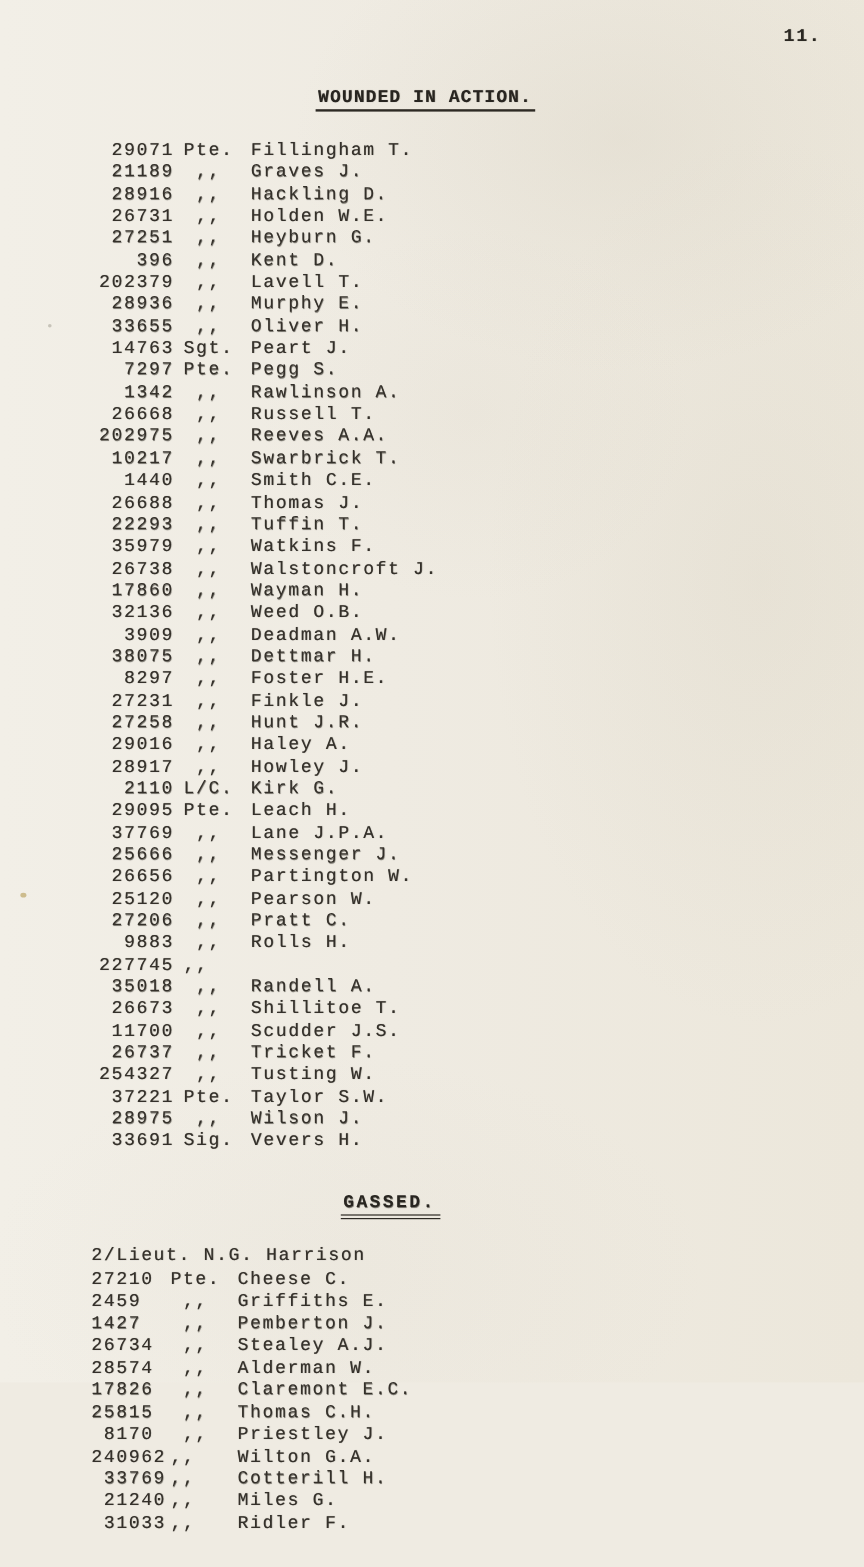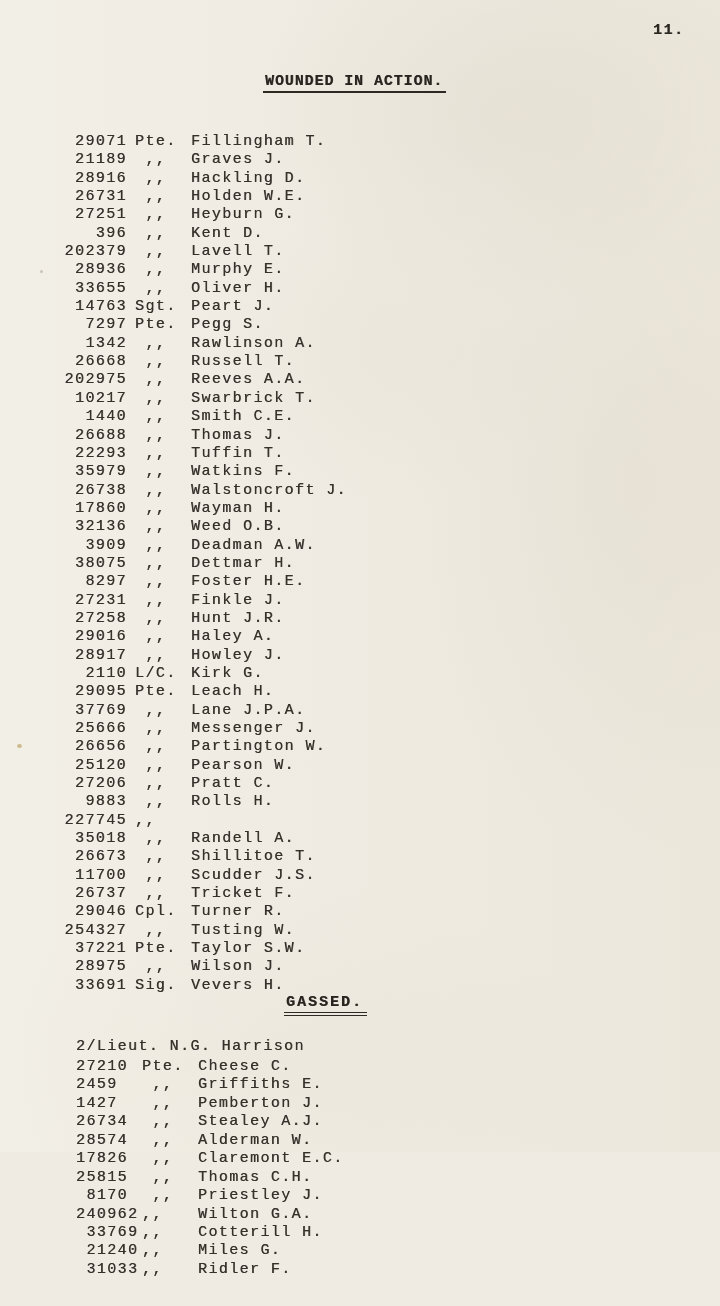--- a/index.html
+++ b/index.html
@@ -66,21 +66,21 @@
     left: 284px; top: 994px;
     letter-spacing: 2px;
     border-bottom: 4px double #2d2a24;
     padding: 0 4px 1px 2px;
   }
   .rows {
     position: absolute;
     font-size: 15px;
     letter-spacing: 1.4px;
   }
-  .rows-wounded { left: 50px; top: 117px; margin-top: 16px; }
+  .rows-wounded { left: 68px; top: 117px; }
   .rows-gassed  { left: 76px; top: 1058px; }
   .row {
     display: flex;
     height: 18.35px;
     line-height: 18.35px;
     white-space: pre;
   }
   .rows-gassed .row { height: 18.45px; line-height: 18.45px; }
   .c-num  { display: inline-block; white-space: pre; }
   .rows-wounded .c-num { width: 77px; text-align: right; }
@@ -142,21 +142,20 @@
       <div class="row"><span class="c-num">25666</span><span class="c-rank"> ,,</span><span class="c-name">Messenger J.</span></div>
       <div class="row"><span class="c-num">26656</span><span class="c-rank"> ,,</span><span class="c-name">Partington W.</span></div>
       <div class="row"><span class="c-num">25120</span><span class="c-rank"> ,,</span><span class="c-name">Pearson W.</span></div>
       <div class="row"><span class="c-num">27206</span><span class="c-rank"> ,,</span><span class="c-name">Pratt C.</span></div>
       <div class="row"><span class="c-num">9883</span><span class="c-rank"> ,,</span><span class="c-name">Rolls H.</span></div>
       <div class="row"><span class="c-num">227745</span><span class="c-rank">,,</span><span class="c-name"></span></div>
       <div class="row"><span class="c-num">35018</span><span class="c-rank"> ,,</span><span class="c-name">Randell A.</span></div>
       <div class="row"><span class="c-num">26673</span><span class="c-rank"> ,,</span><span class="c-name">Shillitoe T.</span></div>
       <div class="row"><span class="c-num">11700</span><span class="c-rank"> ,,</span><span class="c-name">Scudder J.S.</span></div>
       <div class="row"><span class="c-num">26737</span><span class="c-rank"> ,,</span><span class="c-name">Tricket F.</span></div>
-      <div class="row"><span class="c-num">29046</span><span class="c-rank">Cpl.</span><span class="c-name">Turner R.</span></div>
       <div class="row"><span class="c-num">254327</span><span class="c-rank"> ,,</span><span class="c-name">Tusting W.</span></div>
       <div class="row"><span class="c-num">37221</span><span class="c-rank">Pte.</span><span class="c-name">Taylor S.W.</span></div>
       <div class="row"><span class="c-num">28975</span><span class="c-rank"> ,,</span><span class="c-name">Wilson J.</span></div>
       <div class="row"><span class="c-num">33691</span><span class="c-rank">Sig.</span><span class="c-name">Vevers H.</span></div>
     </div>
 
   <div class="heading heading-gassed">GASSED.</div>
 
   <div class="officer-line">2/Lieut. N.G. Harrison</div>
 

